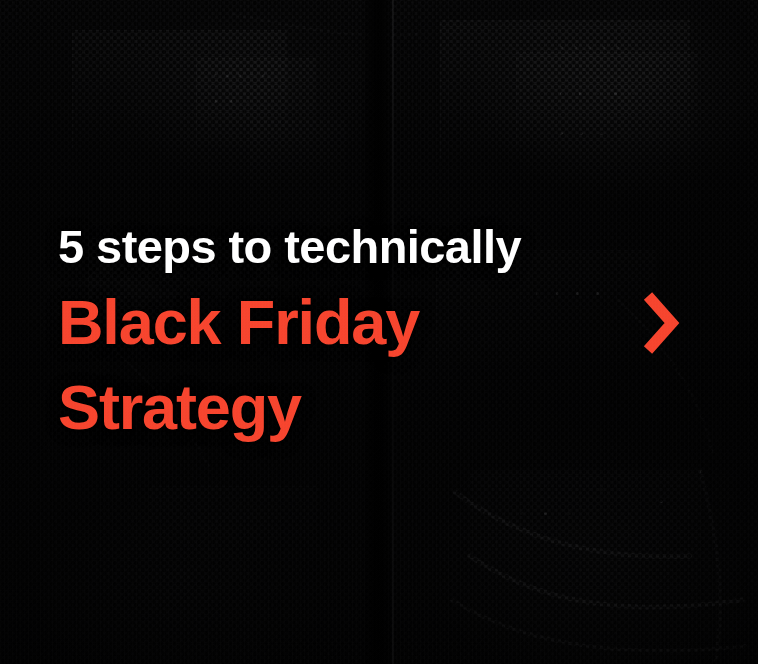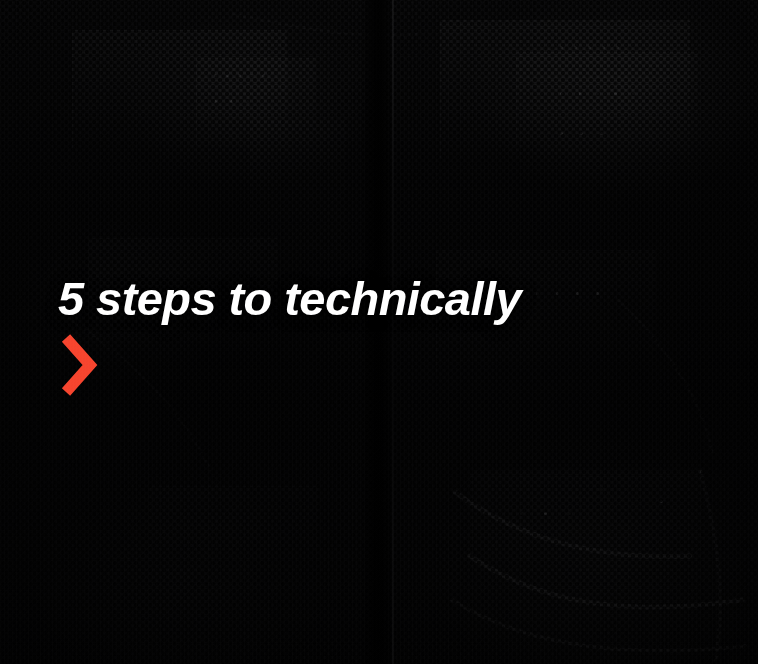--- a/index.html
+++ b/index.html
@@ -13,21 +13,20 @@
   }
 
   
   .promo-card{
     position:relative;
     width:758px; height:664px;
     overflow:hidden;
     background:#4c1d95;
     cursor:pointer;
     user-select:none;
-    font-style:italic;
   }
 
   
   .bg-photo{
     position:absolute; inset:0;
     background:#070707;
     z-index:0;
   }
 
   
@@ -245,25 +244,27 @@
     <div class="bg-vignette"></div>
   </div>
 
   <div class="card-content">
     <h2 class="headline">
 
       <span class="hl-line hl-kicker">5 steps to technically</span>
 
 
       <span class="emph-row">
+        <span class="hl-line hl-emph">Black Friday</span>
 
         <span class="chevron-icon">
           <svg viewBox="0 0 40 66" aria-hidden="true">
             <path d="M8 6 L32 33 L8 60" fill="none" stroke="#f7452e" stroke-width="11" stroke-linecap="butt" stroke-linejoin="miter"></path>
           </svg>
         </span>
       </span>
 
+      <span class="hl-line hl-emph">Strategy</span>
     </h2>
   </div>
 
   <div class="grain-film"></div>
 </div>
 
 </body></html>

